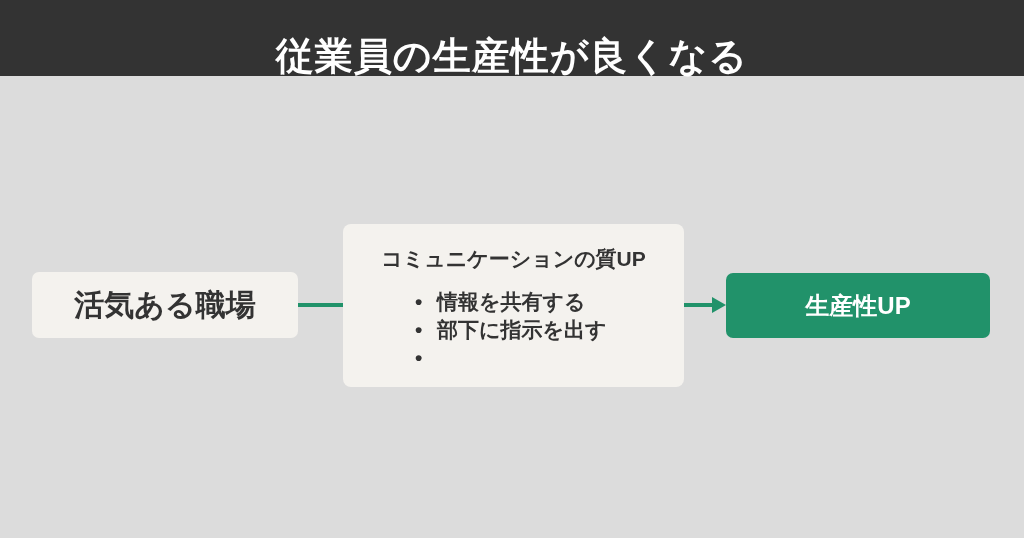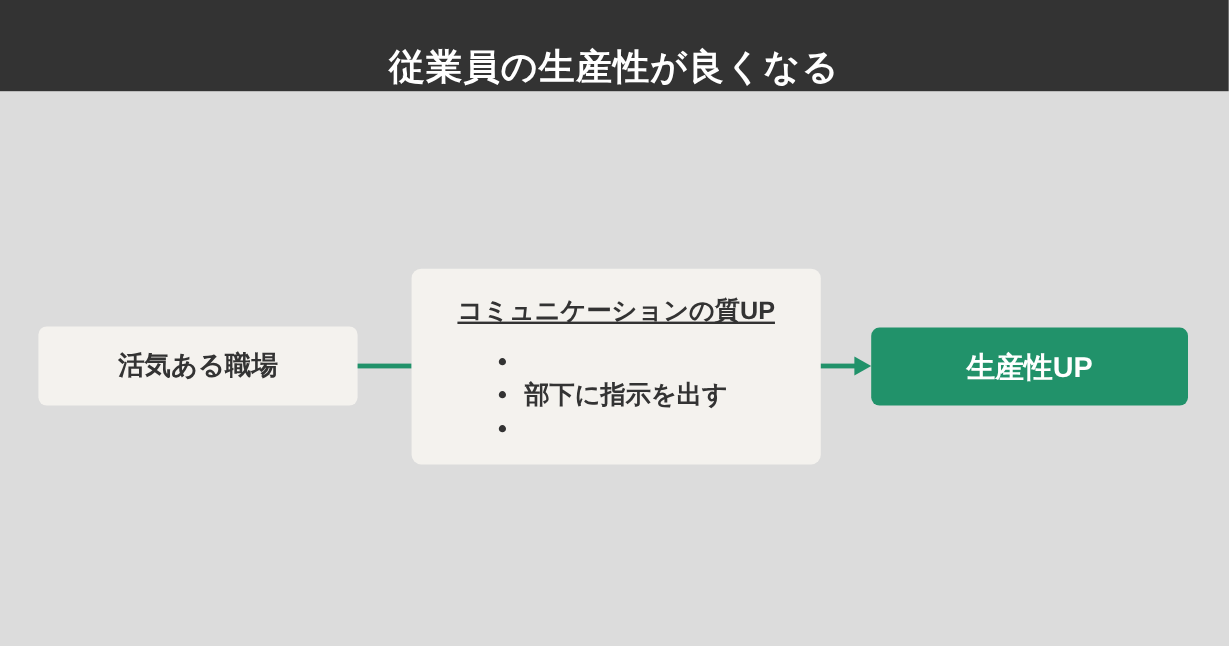--- a/index.html
+++ b/index.html
@@ -22,41 +22,41 @@
     left: 0; top: 0;
     width: 1024px;
     height: 76px;
     background: #333333;
     display: flex;
     align-items: center;
     justify-content: center;
   }
   .header-title {
     color: #ffffff;
-    font-size: 30px;
+    font-size: 38px;
     font-weight: bold;
     letter-spacing: 1px;
     white-space: nowrap;
     margin-top: 37px;
   }
 
   
   .node {
     position: absolute;
     box-sizing: border-box;
     border-radius: 7px;
   }
   .node-plain {
     background: #f4f2ee;
     display: flex;
     align-items: center;
     justify-content: center;
   }
   .node-label {
-    font-size: 22px;
+    font-size: 30px;
     font-weight: bold;
     white-space: nowrap;
   }
 
   .node-workplace {
     left: 32px; top: 272px;
     width: 266px; height: 66px;
   }
 
   .node-communication {
@@ -64,21 +64,20 @@
     width: 341px; height: 163px;
     background: #f4f2ee;
     border-radius: 8px;
     padding-top: 21px;
   }
   .node-comm-title {
     text-align: center;
     font-size: 21px;
     font-weight: bold;
     white-space: nowrap;
-    text-decoration: underline;
   }
   .bullet-list {
     list-style: none;
     margin: 15px 0 0 0;
     padding: 0 0 0 72px;
   }
   .bullet-list li {
     font-size: 21px;
     font-weight: bold;
     line-height: 28px;
@@ -140,20 +139,21 @@
   <span class="node-label">活気ある職場</span>
 </div>
 
 <div class="connector-line connector-1"></div>
 
 <div class="node node-communication">
   <div class="node-comm-title">コミュニケーションの質UP</div>
   <ul class="bullet-list">
     <li>
       <span class="bullet-dot">•</span>
+      <span>情報を共有する</span>
     </li>
     <li>
       <span class="bullet-dot">•</span>
       <span>部下に指示を出す</span>
     </li>
     <li>
       <span class="bullet-dot">•</span>
     </li>
   </ul>
 </div>

